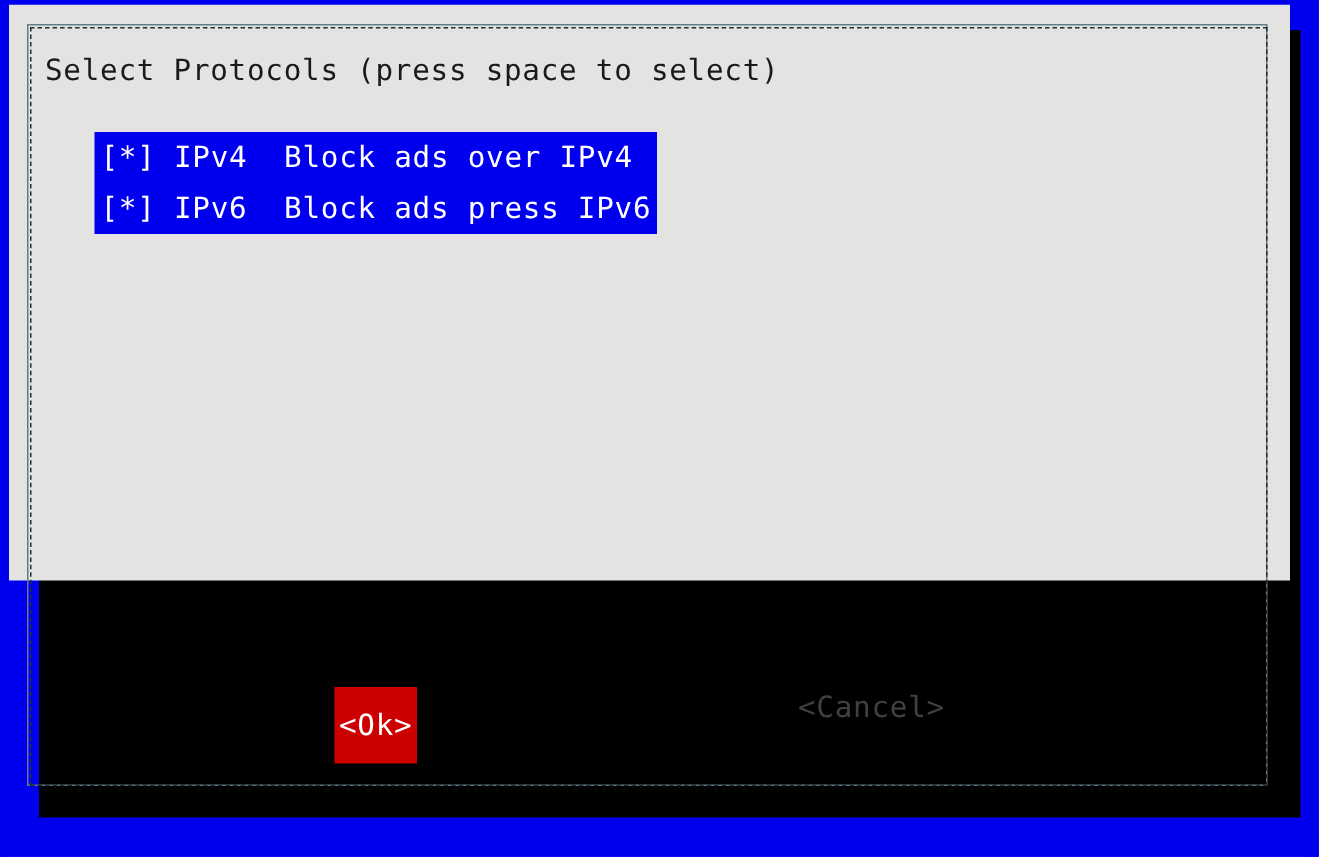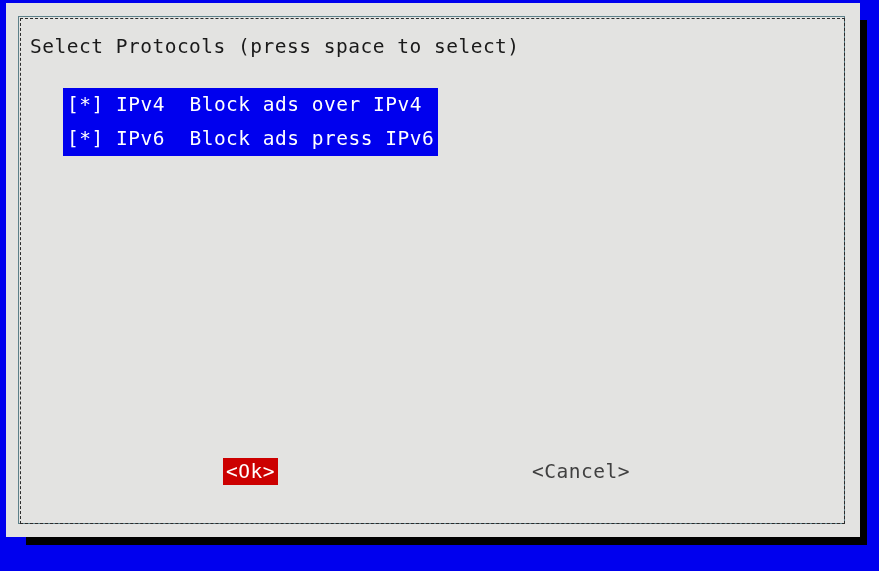--- a/index.html
+++ b/index.html
@@ -31,21 +31,21 @@
     height: 525px;
     background: #000000;
   }
 
   
   #dialog {
     position: absolute;
     left: 0px;
     top: 3px;
     width: 860px;
-    height: 534px;
+    height: 384px;
     background: #e3e3e1;
   }
 
   
   #frame-line {
     position: absolute;
     left: 18px;
     top: 13px;
     width: 827px;
     height: 508px;
@@ -106,21 +106,21 @@
     line-height: 27px;
     letter-spacing: 0.5px;
     white-space: pre;
   }
 
   #ok-button {
     left: 223px;
     top: 0px;
     background: #cc0000;
     color: #ffffff;
-    padding: 0 3px;
+    padding: 12px 3px;
   }
 
   #cancel-button {
     left: 529px;
     top: 0px;
     background: transparent;
     color: #404040;
     padding: 0 3px;
   }
 

